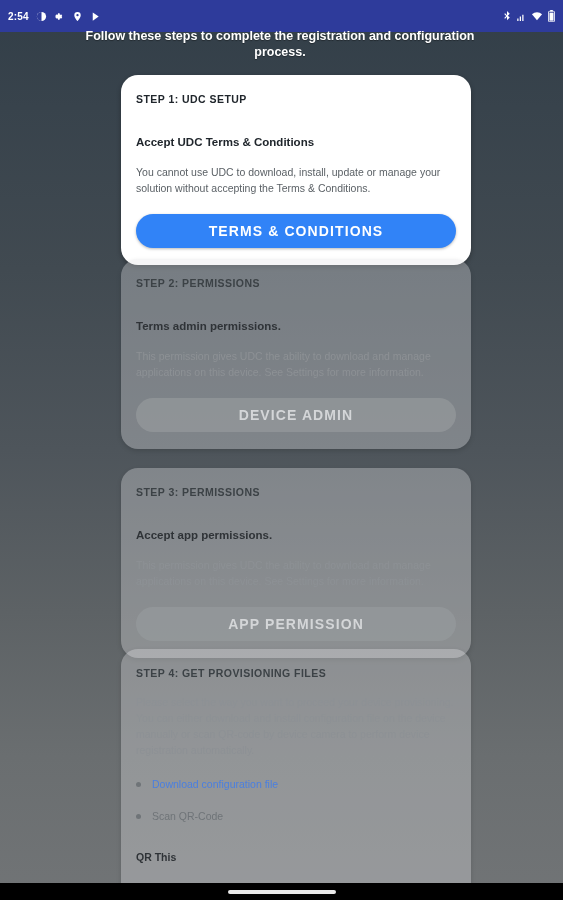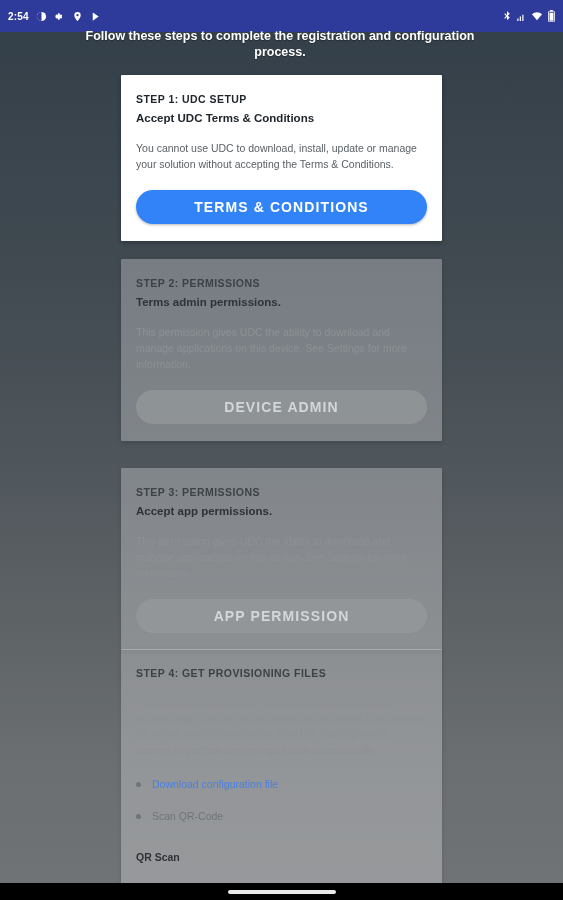--- a/index.html
+++ b/index.html
@@ -44,22 +44,22 @@
 
   
   .content {
     position:absolute;
     top:71px; left:0; right:0; bottom:16px;
     padding:4px 0 0 0;
   }
 
   .card {
     position:absolute;
-    left:121px; width:321px;
-    border-radius:1px;
+    left:121px; width:350px;
+    border-radius:17px;
     padding:17px 15px 17px 15px;
   }
   .card.active {
     background:#ffffff;
     box-shadow:0 2px 5px rgba(0,0,0,.30);
   }
   .card.dim {
     background:rgba(225,227,229,0.34);
     box-shadow:0 2px 5px rgba(0,0,0,.14);
   }
@@ -67,21 +67,21 @@
   .step-label {
     font-size:10.5px;
     font-weight:bold;
     letter-spacing:.45px;
     line-height:14px;
   }
   .card.active .step-label { color:#20262c; }
   .card.dim .step-label { color:#3c4246; }
 
   .step-title {
-    margin-top:5px;
+    margin-top:29px;
     font-size:11.5px;
     font-weight:bold;
     line-height:15px;
   }
   .card.active .step-title { color:#20262c; }
   .card.dim .step-title { color:#2f3337; }
 
   .step-desc {
     margin-top:14px;
     font-size:10.5px;
@@ -238,21 +238,21 @@
       <div class="opt-list">
         <div class="opt-item">
           <span class="bullet"></span>
           <span class="opt-text-link">Download configuration file</span>
         </div>
         <div class="opt-item">
           <span class="bullet"></span>
           <span class="opt-text-muted">Scan QR-Code</span>
         </div>
       </div>
-      <div class="sub-title">QR Scan</div>
+      <div class="sub-title">QR This</div>
       <div class="sub-desc">Download the registration file by scanning a QR code from the UDS portal.</div>
     </div>
 
   </div>
 
   <div class="navbar">
     <div class="nav-pill"></div>
   </div>
 
 </div>

